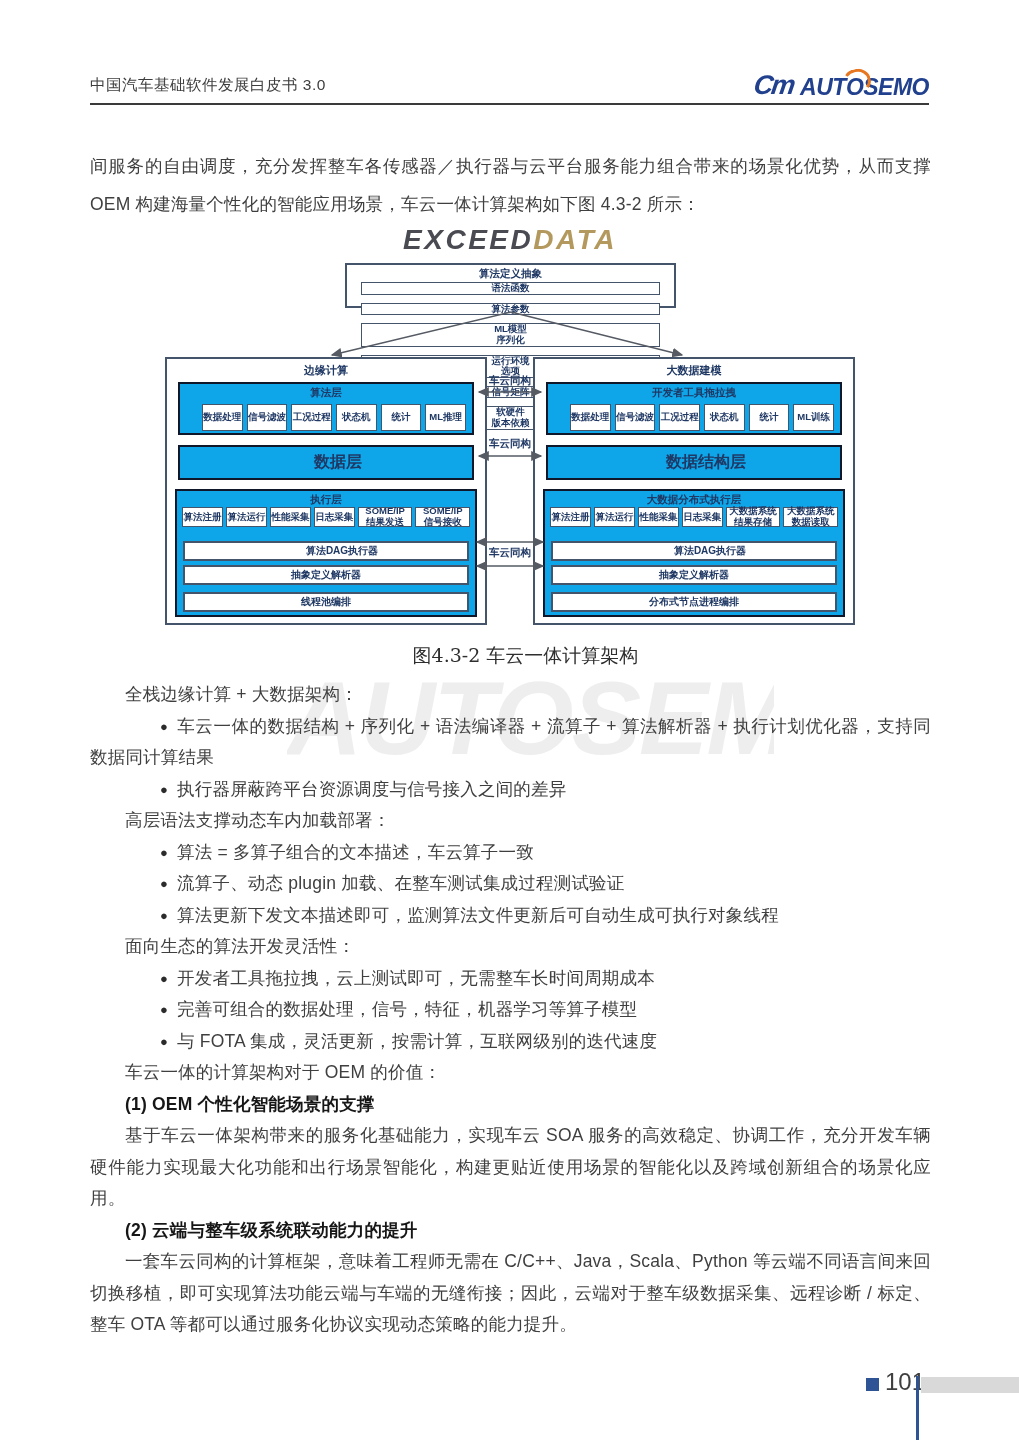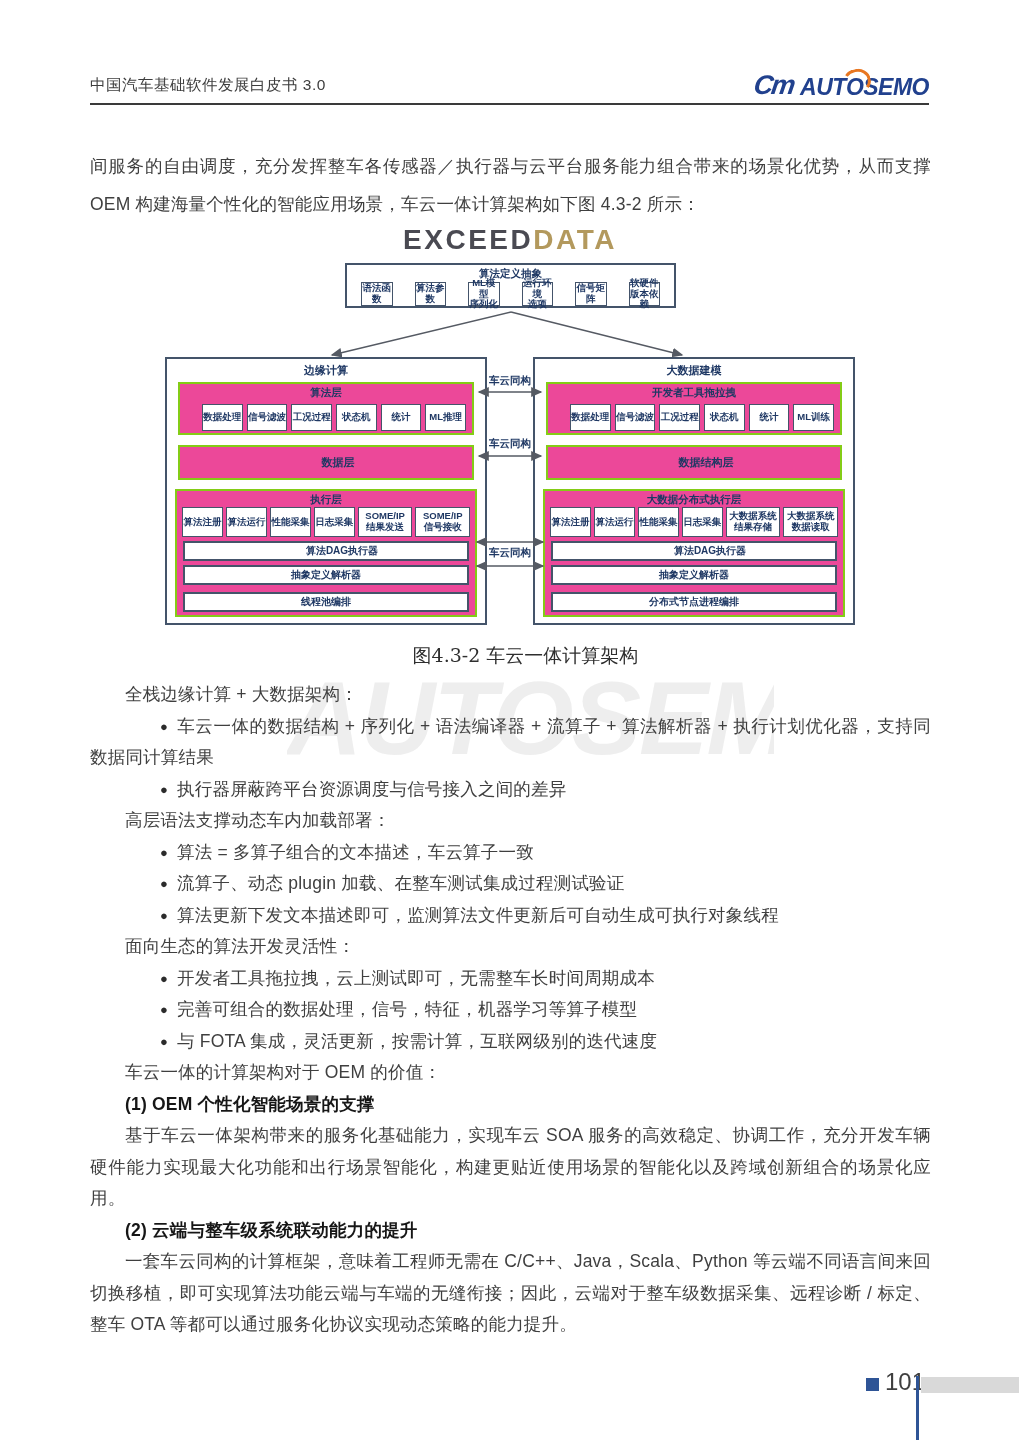--- a/index.html
+++ b/index.html
@@ -20,47 +20,47 @@
   .logo-o { position:relative; display:inline-block; color:#21418e; }
   .logo-o::after { content:""; position:absolute; left:-18%; top:-16%; width:125%; height:72%;
     border:3px solid transparent; border-top-color:#e87722; border-right-color:#e87722;
     border-radius:50%; transform:rotate(-12deg); }
   .hrule { position:absolute; top:103px; left:90px; width:839px; height:2px; background:#3a3a3a; }
   
   .intro { position:absolute; top:147px; left:90px; width:841px;
     font-size:17.5px; line-height:38px; text-align:justify; color:#3f3f3f; letter-spacing:0.2px; }
   
   .brand { position:absolute; top:224px; left:160px; width:700px; text-align:center;
-    font-size:28px; font-weight:bold; letter-spacing:2.5px; }
+    font-size:28px; font-weight:bold; letter-spacing:2.5px;font-style:italic; }
   .brand-exceed { color:#4a4a52; }
   .brand-data { color:#b3995d; }
   .absbox { position:absolute; top:263px; left:345px; width:331px; height:45px;
     border:2px solid #44546a; background:#fff; }
   .absbox-title { position:absolute; top:2px; left:0; right:0; text-align:center;
     font-size:10.5px; font-weight:bold; color:#1f3864; }
   .boxrow { position:absolute; display:flex; gap:4px; }
-  .absbox .boxrow { left:14px; right:14px; top:17px; height:24px; gap:22px; }
+  .absbox .boxrow { left:14px; right:14px; top:17px; height:24px; gap:8px;flex-direction:column; }
   .dbox { flex:1; border:1px solid #44546a; background:#fff; color:#1f3864;
     font-weight:bold; font-size:9.5px; line-height:1.12; white-space:pre-line;
     display:flex; align-items:center; justify-content:center; text-align:center; }
   .panel { position:absolute; top:357px; width:322px; height:268px;
     border:2px solid #44546a; background:#fff; }
   .panel.left { left:165px; } .panel.right { left:533px; }
   .ptitle { position:absolute; top:4px; left:0; right:0; text-align:center;
     font-size:11px; font-weight:bold; color:#1f3864; }
-  .layer { position:absolute; border:2px solid #84cc16; background:#ec4899; }
+  .layer { position:absolute; border:2px solid #0f172a; background:#0ea5e9; }
   .layer-title { position:absolute; top:2px; left:0; right:0; text-align:center;
     font-size:10.5px; font-weight:bold; color:#1f3864; }
   .algo { left:11px; right:11px; top:23px; height:53px; }
   .algo .boxrow { left:6px; right:6px; top:20px; height:27px;padding-left:16px; }
   .datal { left:11px; right:11px; top:86px; height:35px;
     display:flex; align-items:center; justify-content:center;
-    font-size:11px; font-weight:bold; color:#1f3864;padding-left:24px; }
+    font-size:16px; font-weight:bold; color:#1f3864;padding-left:24px; }
   .exec { left:8px; right:8px; top:130px; height:128px; }
-  .exec .boxrow { left:5px; right:5px; top:16px; height:30px; gap:3px; }
+  .exec .boxrow { left:5px; right:5px; top:16px; height:20px; gap:3px; }
   .dbox.wide { flex:1.35; }
   .xrow { position:absolute; left:6px; right:6px; height:20px; border:2px solid #44546a;
     display:flex; align-items:center; justify-content:center;
     font-size:10px; font-weight:bold; color:#1f3864; background:#fff; }
   .xrow.r1 { top:50px;padding-left:32px; } .xrow.r2 { top:74px; } .xrow.r3 { top:101px; }
   .connectors { position:absolute; top:225px; left:160px; width:700px; height:410px; pointer-events:none; }
   .synclabel { position:absolute; left:478px; width:64px; text-align:center;
     font-size:10.5px; font-weight:bold; color:#1f3864; background:transparent; }
   .sl1 { top:374px; } .sl2 { top:437px; } .sl3 { top:546px; }
   .caption { position:absolute; top:643px; left:0; width:1019px; text-align:center;

